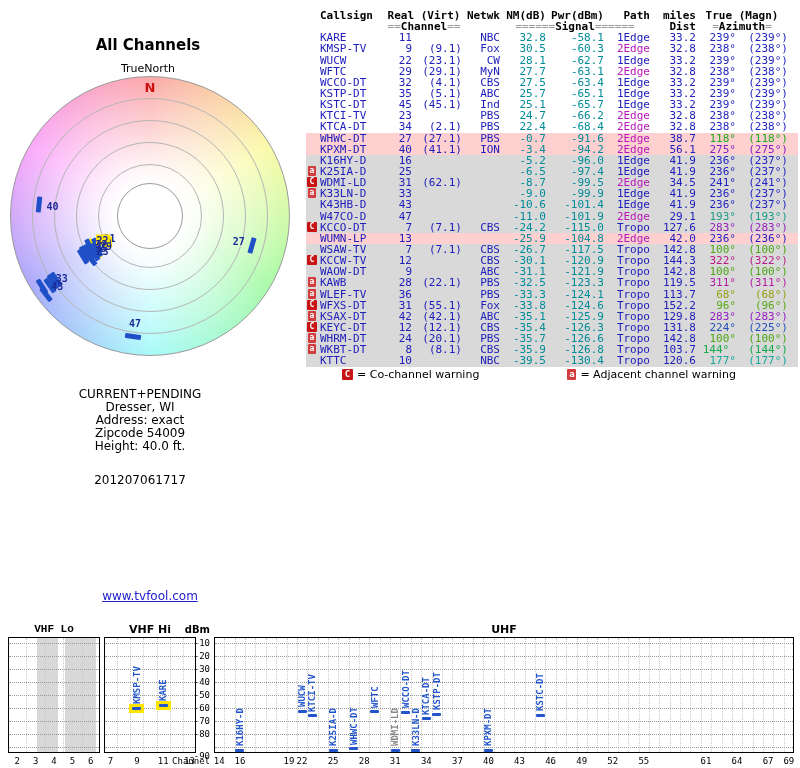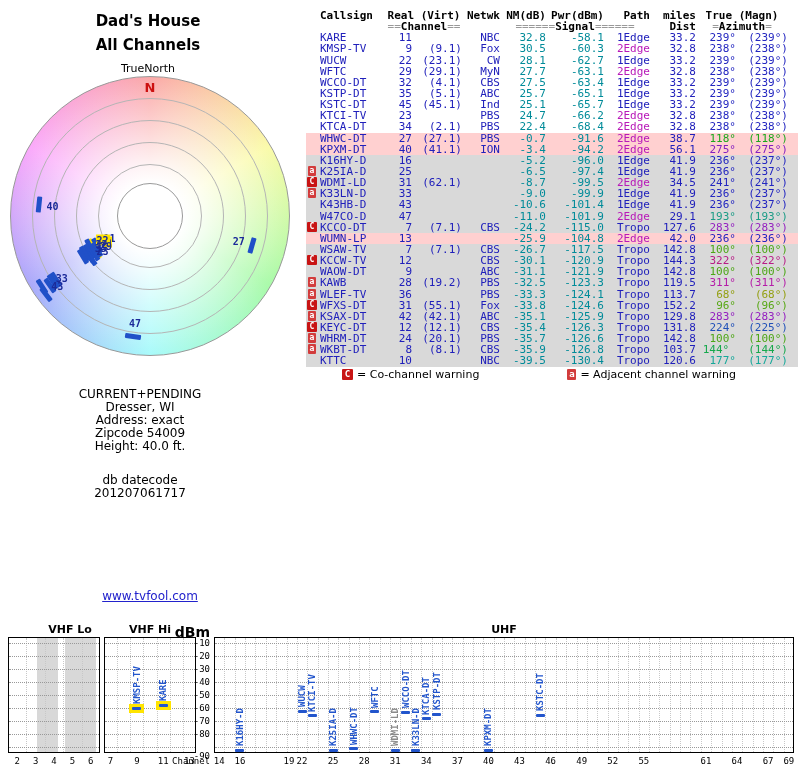--- a/index.html
+++ b/index.html
@@ -72,38 +72,37 @@
   #site-link span { color: #2222cc; text-decoration: underline; cursor: pointer; }
 
   
   #spectrum { position: absolute; left: 0; top: 622px; width: 800px; height: 146px;
     font-family: "DejaVu Sans Mono", monospace; }
   .panel { position: absolute; top: 15px; height: 116px; border: 1px solid #000; background: #fff; }
   .band { position: absolute; top: 16px; height: 114px; background: #d8d8d8; }
   .sec-title { position: absolute; top: 1px; text-align: center; font-weight: bold;
     font-size: 11px; font-family: "DejaVu Sans", sans-serif; color: #000; }
   .dbm-title { position: absolute; left: 172px; top: 2px; width: 38px; text-align: right;
-    font-size: 14px; font-weight: bold; font-family: "DejaVu Sans", sans-serif; }
+    font-size: 10px; font-weight: bold; font-family: "DejaVu Sans", sans-serif; }
   .ch-title { position: absolute; left: 148px; top: 134px; width: 62px; text-align: right;
     font-size: 9px; color: #000; }
   .hgrid { position: absolute; height: 0; border-top: 1px dotted #999; }
   .vgrid { position: absolute; width: 0; border-left: 1px dotted #c8c8c8; top: 16px; height: 114px; }
   .ylab { position: absolute; left: 172px; width: 38px; text-align: right; font-size: 9px; color: #000; }
   .xlab { position: absolute; width: 18px; text-align: center; font-size: 9px; color: #000; top: 134px; }
   .smark { position: absolute; width: 9px; height: 3px; background: #2255cc; border-radius: 1px; }
   .hlbox { position: absolute; width: 15px; height: 9px; background: #ffe400; }
   .slabel { position: absolute; font-size: 9px; line-height: 10px; font-weight: bold;
     color: #2255cc; transform: rotate(-90deg); transform-origin: left bottom; white-space: nowrap; }
   .slabel.muted { color: #8a8a8a; }
 </style>
 </head>
 <body>
 
 <div id="polar">
-  <div class="ptitle" style="top:12px">Dad's House</div>
   <div class="ptitle" style="top:36px">All Channels</div>
   <div class="northlabel" style="top:62px">TrueNorth</div>
   <div id="wheel"></div>
   <div class="nmark" style="left:150px; top:80px">N</div>
 <div class="ring" style="left: 32px; top: 98px; width: 236px; height: 236px;"></div>
     <div class="ring" style="left: 54px; top: 120px; width: 192px; height: 192px;"></div>
     <div class="ring" style="left: 76px; top: 142px; width: 148px; height: 148px;"></div>
     <div class="ring" style="left: 98px; top: 164px; width: 104px; height: 104px;"></div>
     <div class="innerdisc" style="left: 117px; top: 183px; width: 66px; height: 66px;"></div>
     <div class="pray" style="left: 82.6217px; top: 245.55px; transform: rotate(240deg);"></div>
@@ -439,21 +438,21 @@
         <span class="tc c-teal num">-121.9</span>
         <span class="tc c-blue num">Tropo</span>
         <span class="tc c-blue num">142.8</span>
         <span class="tc num" style="color: rgb(76, 166, 22);">100°</span>
         <span class="tc num" style="color: rgb(76, 166, 22);">(100°)</span>
       </div>
       <div class="trow bg-g">
         <span class="tc gut"><span class="wb a">a</span></span>
         <span class="tc c-blue">KAWB</span>
         <span class="tc c-blue num">28</span>
-        <span class="tc c-blue num">(19.2)</span>
+        <span class="tc c-blue num">(22.1)</span>
         <span class="tc c-blue num">PBS</span>
         <span class="tc c-teal num">-32.5</span>
         <span class="tc c-teal num">-123.3</span>
         <span class="tc c-blue num">Tropo</span>
         <span class="tc c-blue num">119.5</span>
         <span class="tc num" style="color: rgb(180, 28, 168);">311°</span>
         <span class="tc num" style="color: rgb(180, 28, 168);">(311°)</span>
       </div>
       <div class="trow bg-g">
         <span class="tc gut"><span class="wb a">a</span></span>
@@ -558,33 +557,32 @@
 
 <div id="search">
   <div>
       <div>CURRENT+PENDING</div>
       <div>Dresser, WI</div>
       <div>Address: exact</div>
       <div>Zipcode 54009</div>
       <div>Height: 40.0 ft.</div>
     </div>
   <div class="sgap"></div>
-  <div>db datecode</div>
   <div>201207061717</div>
 </div>
 
 <div id="site-link">
   <span>www.tvfool.com</span>
 </div>
 
 <div id="spectrum">
   <div class="dbm-title">dBm</div>
   <div class="ch-title">Channel</div>
 <div class="panel" style="left: 8px; width: 92px;"></div>
-    <div class="sec-title" style="left: 24px; width: 92px;">VHF Lo</div>
+    <div class="sec-title" style="left: 8px; width: 92px; font-family: Liberation Mono, monospace;">VHF Lo</div>
     <div class="band" style="left: 37.44px; width: 20.24px;"></div>
     <div class="band" style="left: 65.04px; width: 31.28px;"></div>
     <div class="vgrid" style="left: 26.4px;"></div>
     <div class="vgrid" style="left: 44.8px;"></div>
     <div class="vgrid" style="left: 63.2px;"></div>
     <div class="vgrid" style="left: 81.6px;"></div>
     <div class="hgrid" style="left: 9px; width: 90px; top: 21.4444px;"></div>
     <div class="hgrid" style="left: 9px; width: 90px; top: 34.3333px;"></div>
     <div class="hgrid" style="left: 9px; width: 90px; top: 47.2222px;"></div>
     <div class="hgrid" style="left: 9px; width: 90px; top: 60.1111px;"></div>

